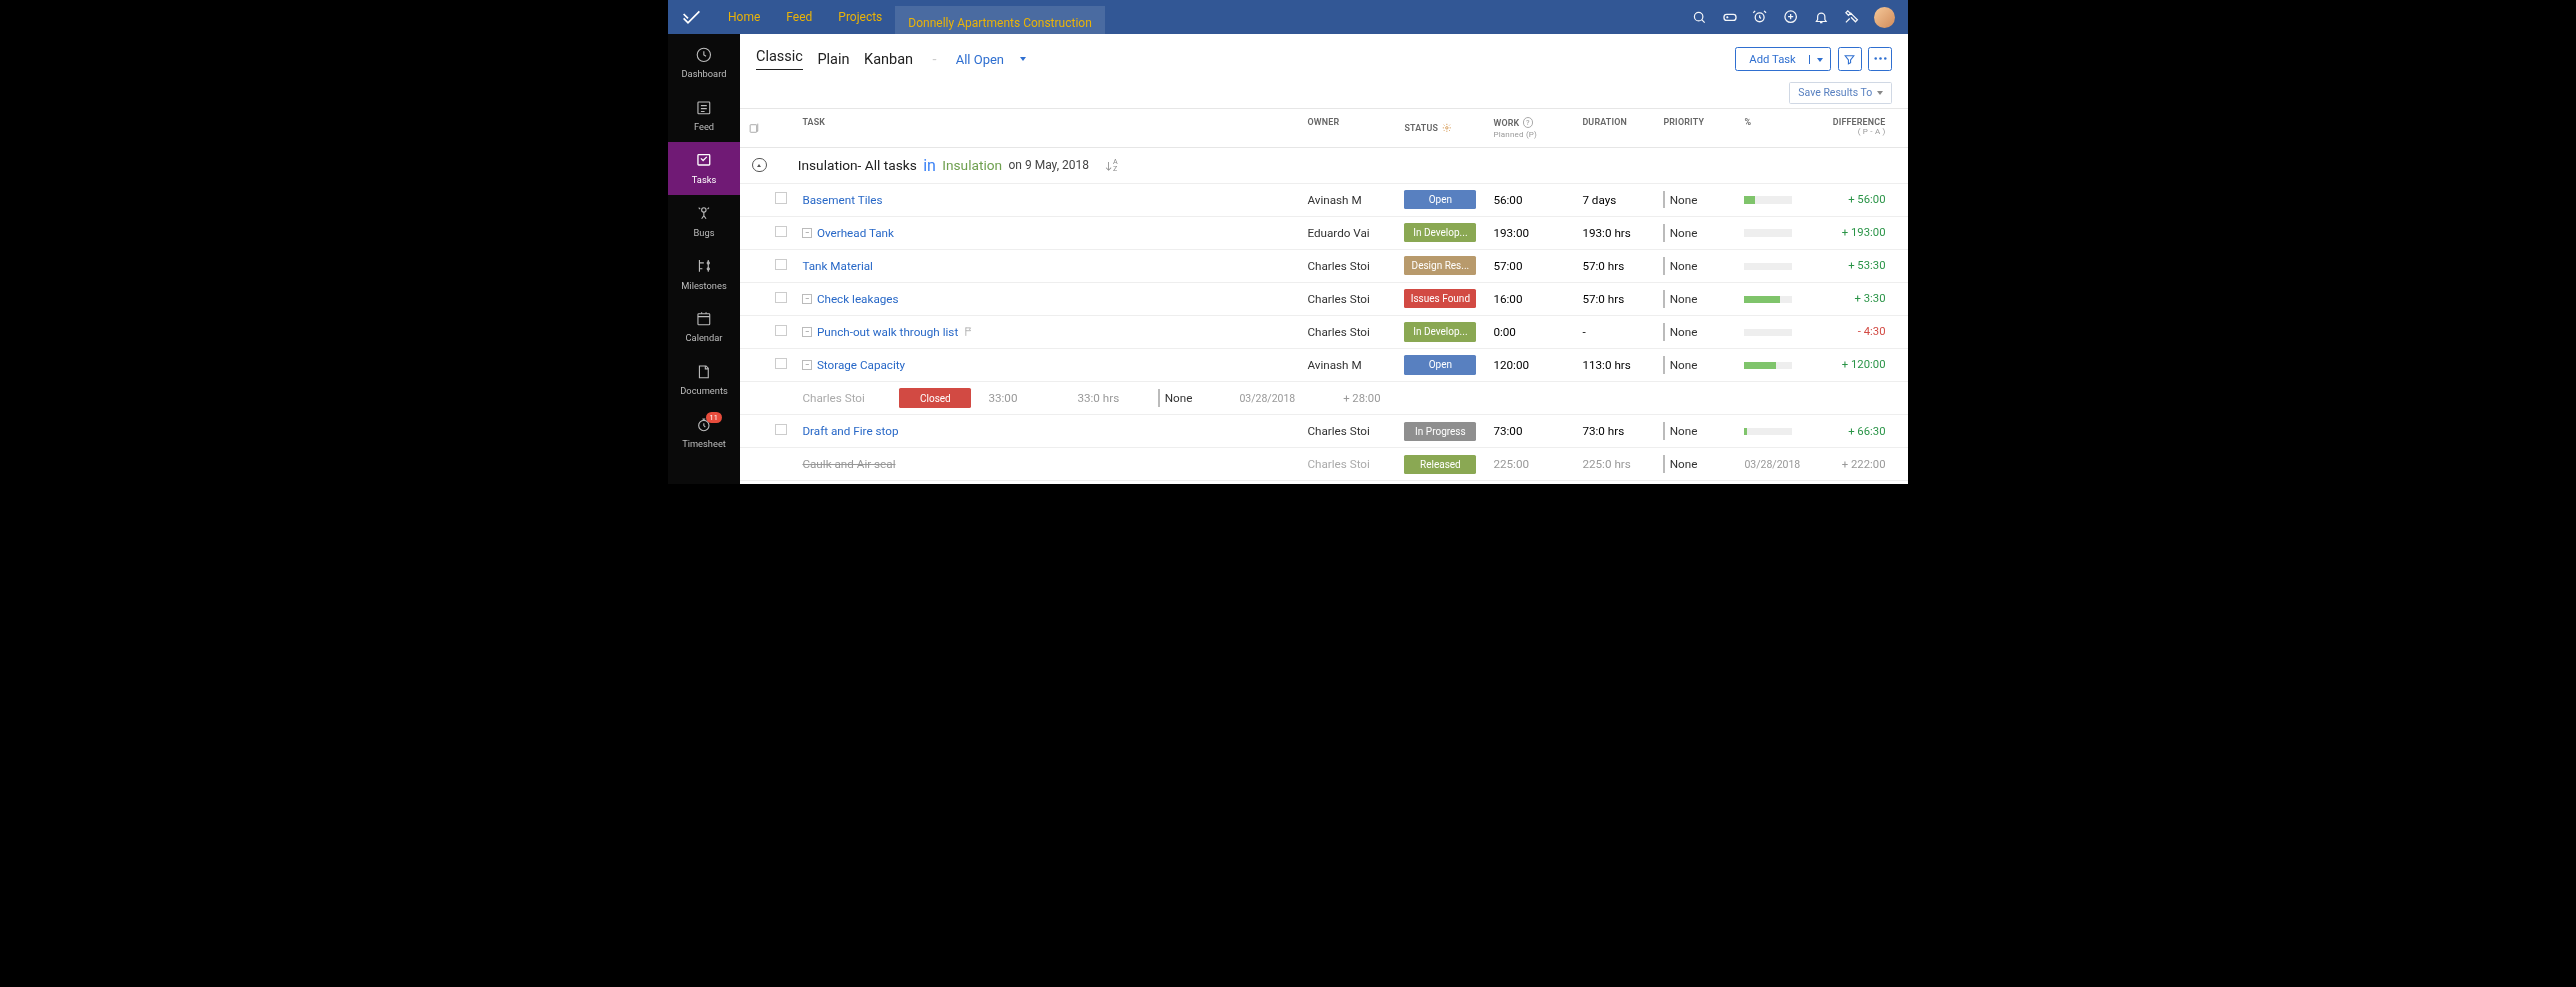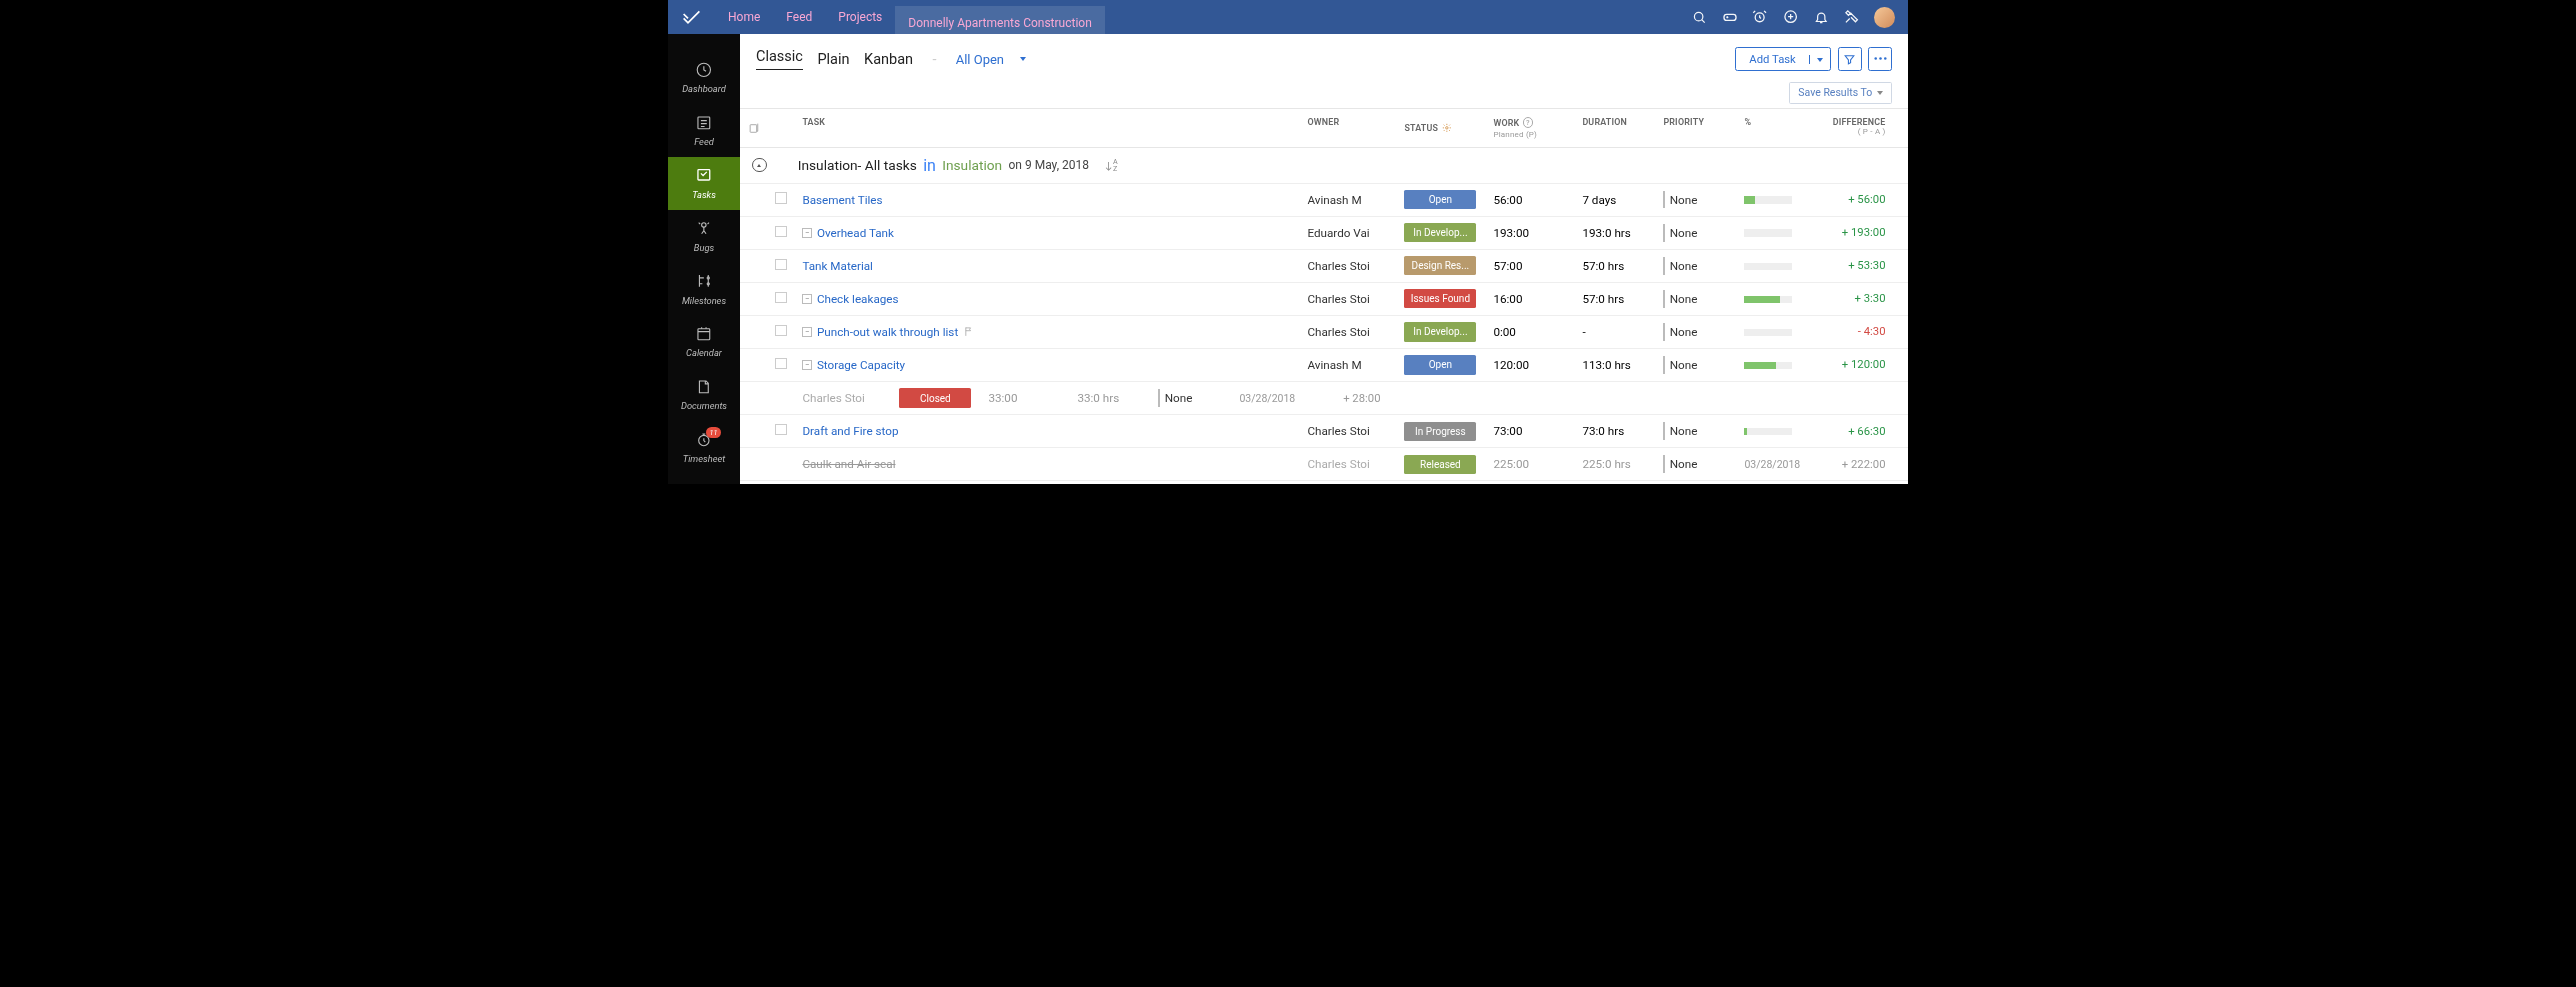--- a/index.html
+++ b/index.html
@@ -3,34 +3,34 @@
 <meta charset="utf-8">
 <style>
 * { margin: 0; padding: 0; box-sizing: border-box; font-family: -apple-system, BlinkMacSystemFont, "Segoe UI", Roboto, "Lato", sans-serif; }
 body { background: #000; }
 .app { display: flex; flex-direction: column; width: 1256px; height: 484px; margin: 0 auto; border: 8px solid #000; border-top: 0; border-bottom: 0; background: #f7f7f7; }
 
 
 .topbar { height: 34px; background: #325795; display: flex; align-items: center; color: #fff; }
 .topbar .logo { width: 47px; display:flex; align-items:center; justify-content:center; }
 .topbar .nav { display:flex; height:100%; }
-.topbar .nav a { display:flex; align-items:center; padding: 8px 13px; color:#f9a8d4; text-decoration:none; font-size:12px; height:100%; }
+.topbar .nav a { display:flex; align-items:center; padding: 8px 13px; color:#eab308; text-decoration:none; font-size:12px; height:100%; }
 .topbar .nav a.active { background: rgba(255,255,255,0.12); margin-top: 6px; }
 .topbar .spacer { flex:1; }
 .topbar .icons { display:flex; gap:14.5px; padding-right:13px; align-items:center; }
 .topbar .icons .tb-icon { width:16px; height:16px; display:flex; align-items:center; justify-content:center; opacity:0.95; }
 .topbar .avatar { width:21px; height:21px; border-radius:50%; background: linear-gradient(135deg,#f5c99a,#d18b5a); display:inline-block; }
 
 
 .body { display:flex; flex:1; min-height:0; }
 
 
-.sidebar { width:72px; background:#0a0a0a; color:#bdbdbd; display:flex; flex-direction:column; align-items:center; padding-top:17px;font-style:italic; }
+.sidebar { width:72px; background:#0a0a0a; color:#bdbdbd; display:flex; flex-direction:column; align-items:center; padding-top:2px; }
 .sidebar .item { width:100%; display:flex; flex-direction:column; align-items:center; padding:9.7px 0; font-size:9.3px; gap:4.8px; position:relative; }
-.sidebar .item.active { background:#4d7c0f; color:#fff; }
+.sidebar .item.active { background:#701a75; color:#fff; }
 .sidebar .item .ico { width:17.7px; height:17.7px; display:flex; align-items:center; justify-content:center; }
 .sidebar .badge { position:absolute; top:6.4px; left:50%; margin-left:1.6px; background:#e74c3c; color:#fff; font-size:7.2px; border-radius:6.4px; padding:0.8px 4px; }
 
 
 .main { flex:1; background:#fff; display:flex; flex-direction:column; min-width:0; }
 
 
 .viewbar { display:flex; align-items:center; padding:13px 16px 11.3px 16px; }
 .viewtabs { display:flex; gap:14.5px; font-size:14.5px; align-items:center; }
 .viewtabs .vt { color:#222; cursor:pointer; }

